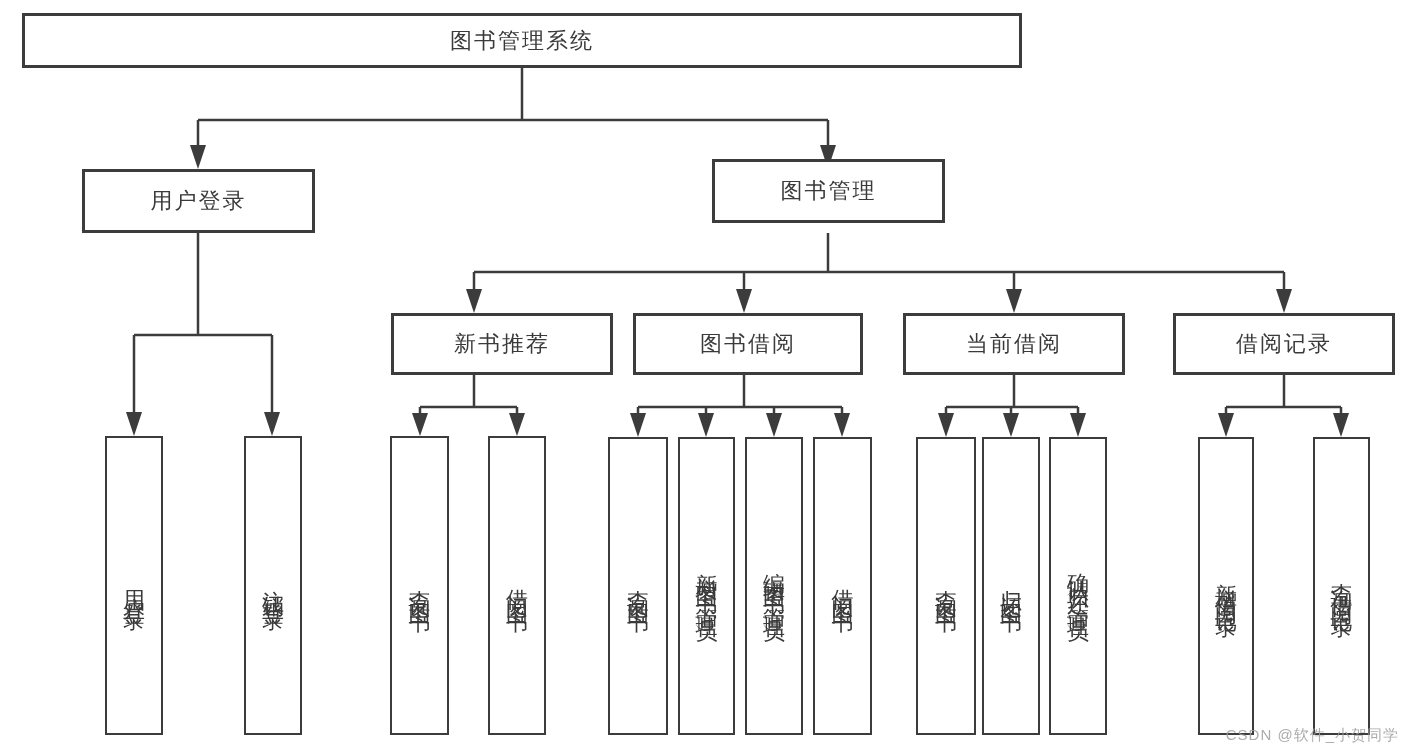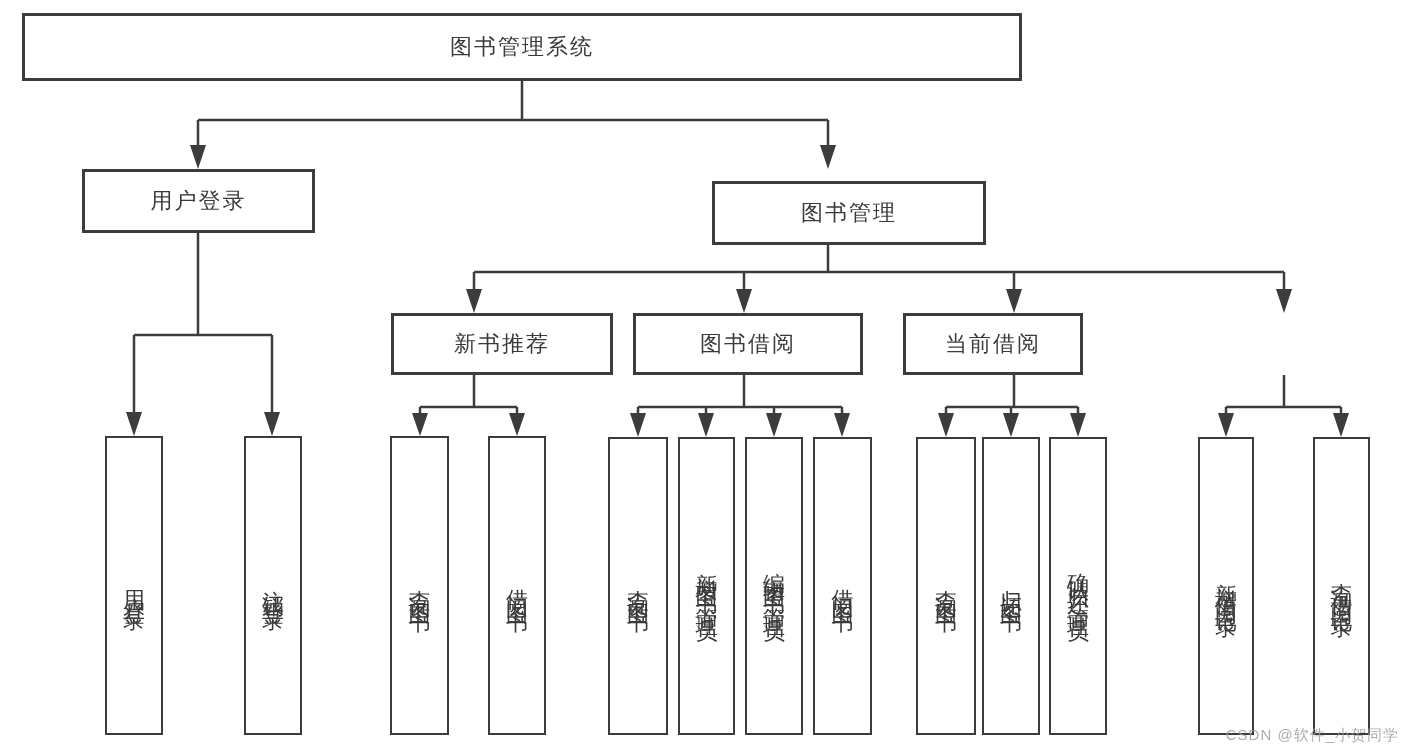--- a/index.html
+++ b/index.html
@@ -105,28 +105,29 @@
       <polygon points="766,413 782,413 774,437"></polygon>
       <polygon points="834,413 850,413 842,437"></polygon>
       <polygon points="938,413 954,413 946,437"></polygon>
       <polygon points="1003,413 1019,413 1011,437"></polygon>
       <polygon points="1070,413 1086,413 1078,437"></polygon>
       <polygon points="1218,413 1234,413 1226,437"></polygon>
       <polygon points="1333,413 1349,413 1341,437"></polygon>
     </g>
   </svg>
 
-  <div class="hbox" style="left:22px;top:13px;width:1000px;height:68px;">图书管理系统</div>
+  <div class="hbox" style="left:22px;top:13px;width:1000px;height:55px;">图书管理系统</div>
 
   <div class="hbox" style="left:82px;top:169px;width:233px;height:64px;">用户登录</div>
-  <div class="hbox" style="left:712px;top:181px;width:274px;height:64px;">图书管理</div>
+  <div class="hbox" style="left:712px;top:159px;width:233px;height:64px;">图书管理</div>
 
   <div class="hbox" style="left:363px;top:313px;width:222px;height:62px;margin-left:28px;">新书推荐</div>
   <div class="hbox" style="left:633px;top:313px;width:230px;height:62px;">图书借阅</div>
-  <div class="hbox" style="left:903px;top:313px;width:180px;height:62px;">当前借阅</div>
+  <div class="hbox" style="left:903px;top:313px;width:222px;height:62px;">当前借阅</div>
+  <div class="hbox" style="left:1173px;top:313px;width:222px;height:62px;">借阅记录</div>
 
   <div class="vbox" style="left:105px;top:436px;width:58px;height:299px;">用户登录</div>
   <div class="vbox" style="left:244px;top:436px;width:58px;height:299px;">注销登录</div>
 
   <div class="vbox" style="left:390px;top:436px;width:59px;height:299px;">查询图书</div>
   <div class="vbox" style="left:488px;top:436px;width:58px;height:299px;">借阅图书</div>
 
   <div class="vbox" style="left:608px;top:437px;width:60px;height:298px;">查询图书</div>
   <div class="vbox" style="left:678px;top:437px;width:57px;height:298px;">新增图书（管理员）</div>
   <div class="vbox" style="left:745px;top:437px;width:58px;height:298px;">编辑图书（管理员）</div>

